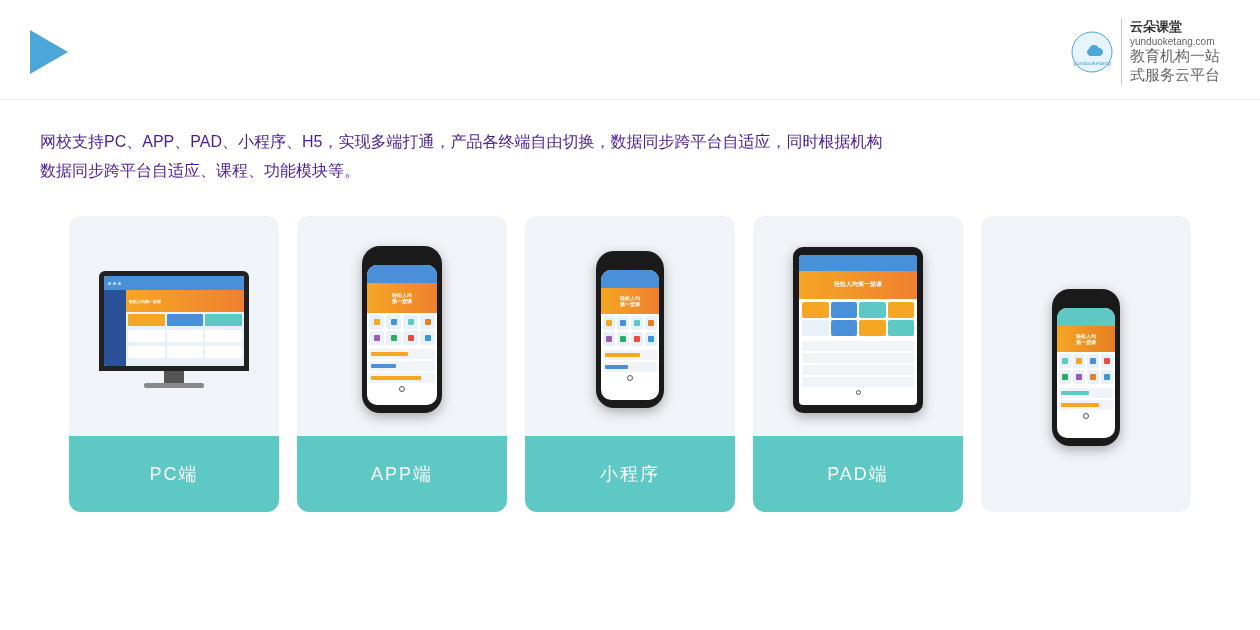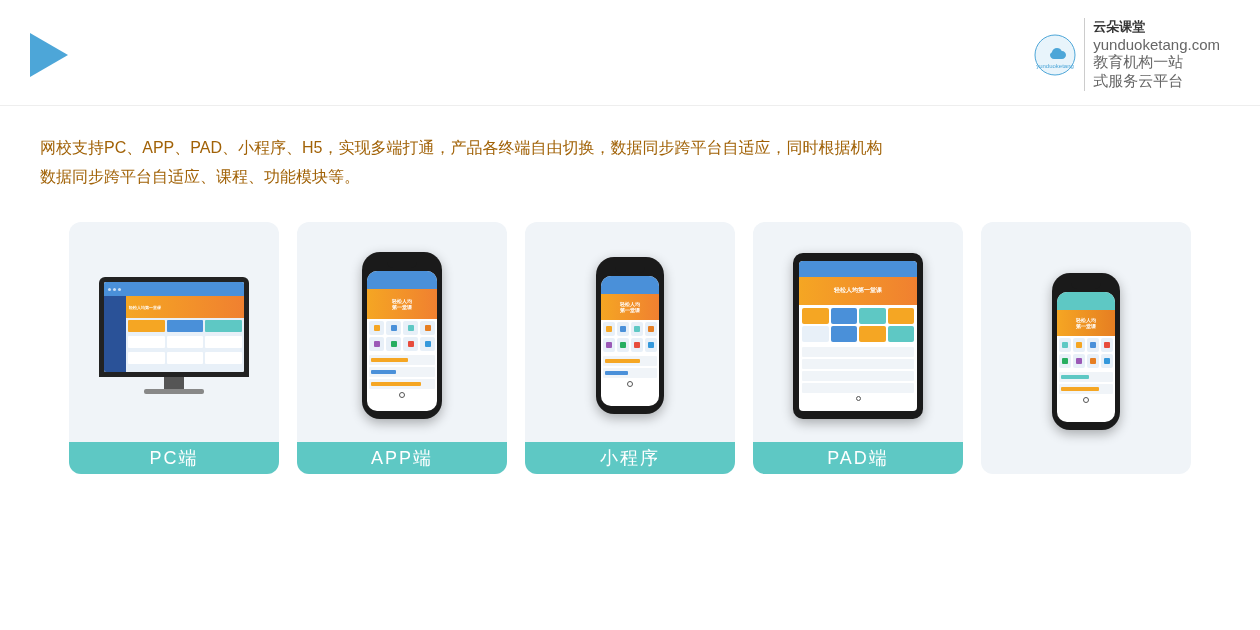--- a/index.html
+++ b/index.html
@@ -76,37 +76,37 @@
       padding-left: 8px;
     }
 
     .brand-name {
       font-size: 13px;
       color: #333;
       font-weight: 600;
     }
 
     .brand-url {
-      font-size: 15px;
+      font-size: 10px;
       color: #666;
     }
 
     .brand-tagline {
       font-size: 15px;
       color: #666;
     }
 
     
     .description-section {
       padding: 28px 40px 10px 40px;
     }
 
     .description-text {
       font-size: 16px;
-      color: #a16207;
+      color: #4c1d95;
       line-height: 1.8;
     }
 
     
     .cards-section {
       padding: 20px 30px 30px 30px;
       display: flex;
       gap: 18px;
       justify-content: center;
       align-items: stretch;
@@ -133,21 +133,21 @@
       min-height: 220px;
     }
 
     .card-label {
       width: 100%;
       background: #5ec8c4;
       color: #fff;
       font-size: 18px;
       font-weight: 400;
       text-align: center;
-      padding: 4px 0;
+      padding: 26px 0;
       letter-spacing: 2px;
     }
 
     
     .pc-monitor {
       display: flex;
       flex-direction: column;
       align-items: center;
     }
 

